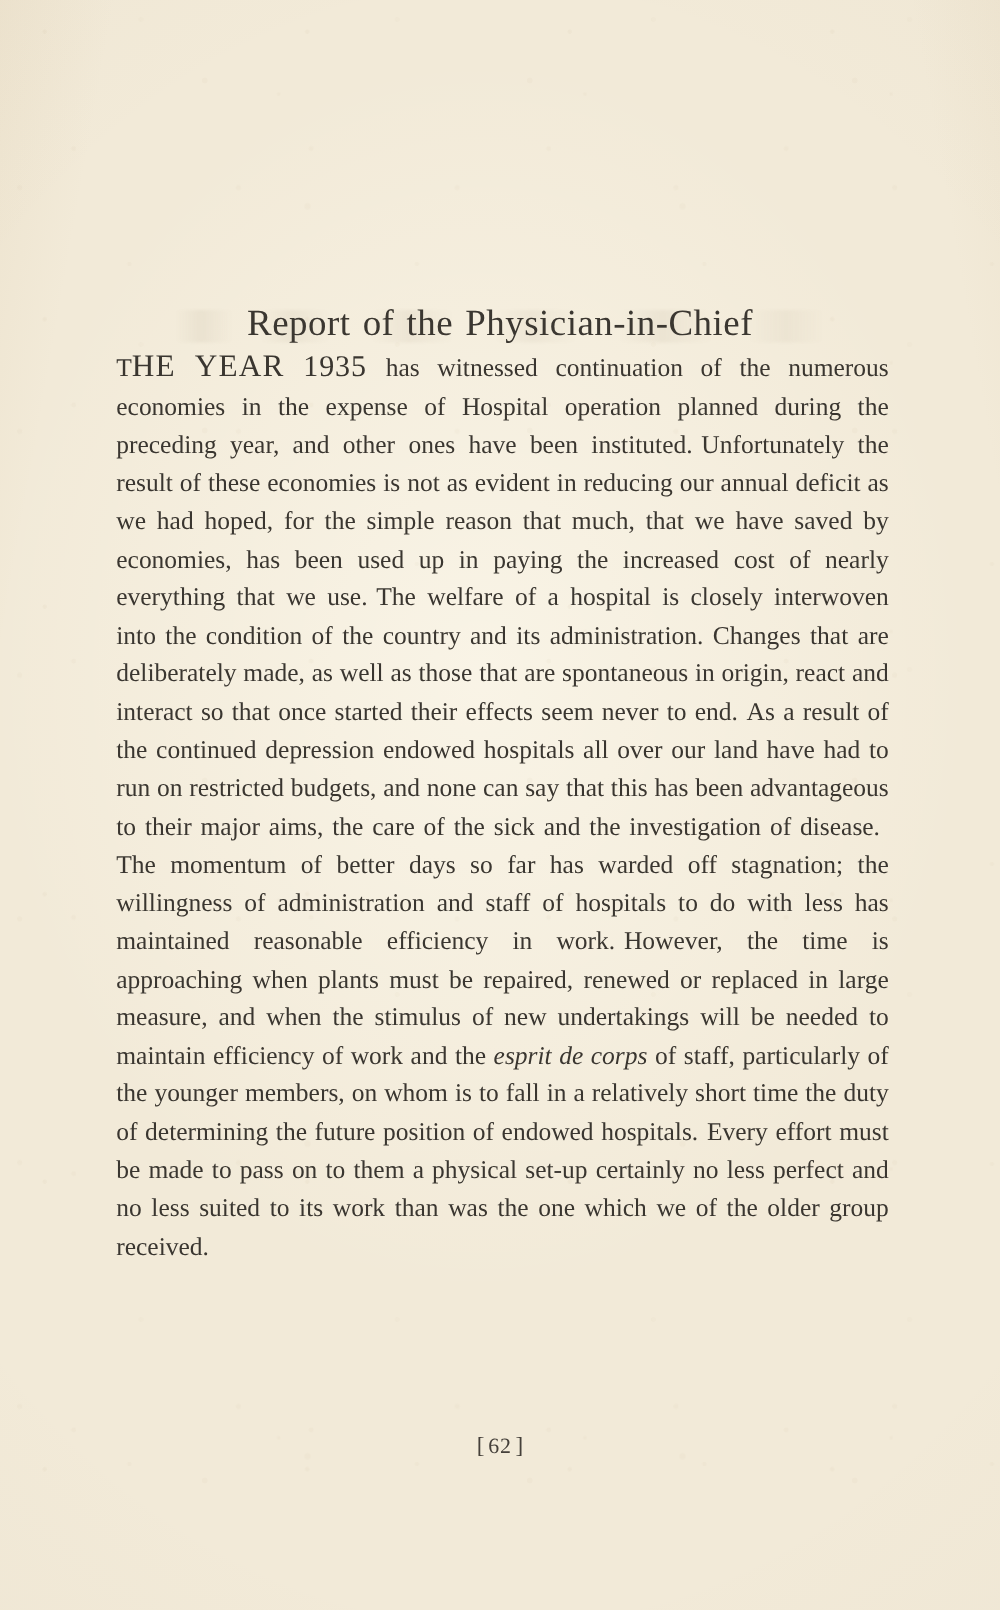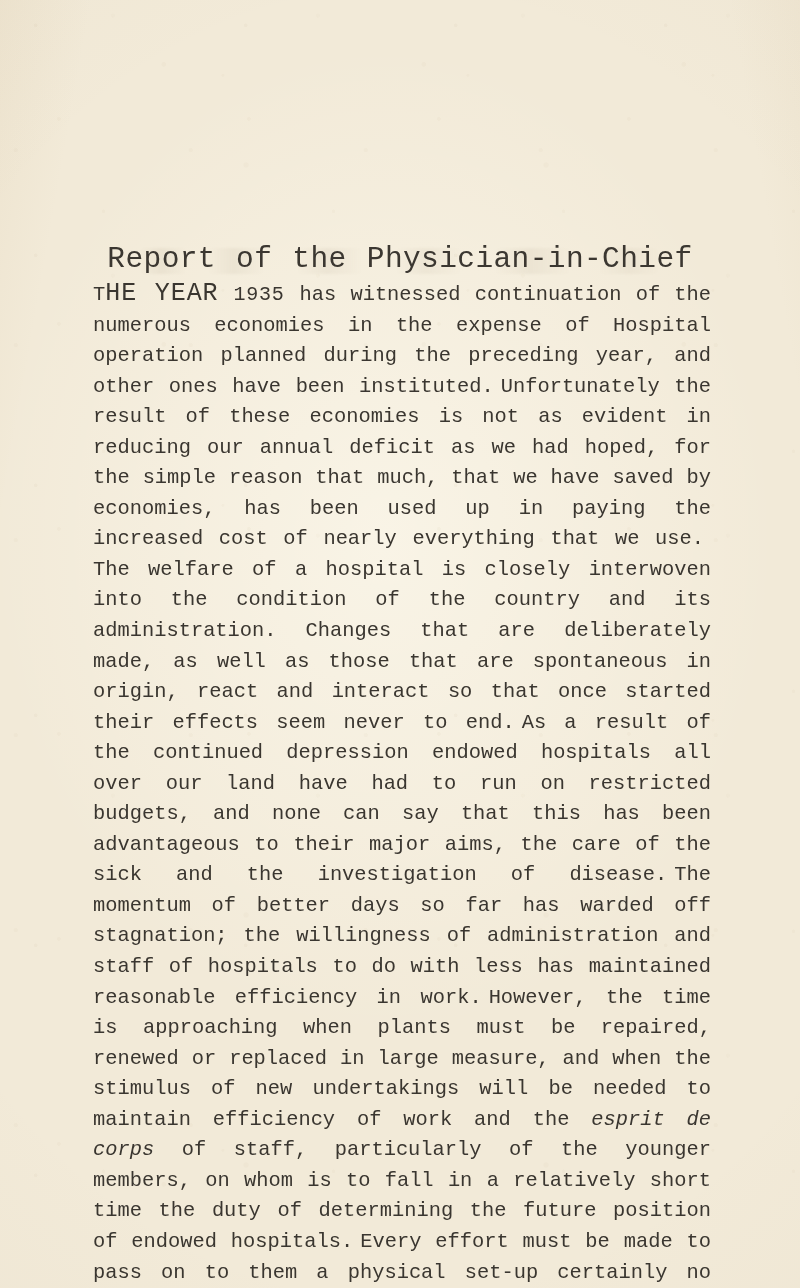--- a/index.html
+++ b/index.html
@@ -12,21 +12,21 @@
     position: relative;
     width: 800px;
     height: 1288px;
     overflow: hidden;
     background-color: #f2ead8;
     background-image:
       radial-gradient(ellipse 70% 55% at 48% 42%, rgba(255,252,242,0.55) 0%, rgba(255,252,242,0) 70%),
       radial-gradient(ellipse 120% 90% at 50% 50%, rgba(0,0,0,0) 55%, rgba(128,105,70,0.055) 100%),
       linear-gradient(100deg, rgba(196,170,126,0.10) 0%, rgba(196,170,126,0.00) 9%),
       linear-gradient(260deg, rgba(196,170,126,0.07) 0%, rgba(196,170,126,0.00) 7%);
-    font-family: Liberation Mono, monospace;
+    font-family: Liberation Serif, serif;
     color: #3a3630;
     -webkit-font-smoothing: antialiased;
   }
 
   
   #grain {
     position: absolute;
     inset: 0;
     pointer-events: none;
     opacity: 0.5;
@@ -99,21 +99,21 @@
   }
 
   #body .smallcaps {
     font-variant: small-caps;
     letter-spacing: 0.9px;
     font-size: 25px;
   }
 
   #body .oldstyle {
     letter-spacing: 0.7px;
-    font-size: 20px;
+    font-size: 24px;
     padding: 0 1px;
   }
 
   #body .latin {
     font-style: italic;
   }
 
   
   #body .sentence-gap {
     display: inline-block;
@@ -142,15 +142,18 @@
   <div id="showthrough"></div>
 
   <div id="content">
 
     <h1 id="title">Report of the Physician-in-Chief</h1>
 
     <div id="body">
       <span class="opening-cap">T</span><span class="smallcaps">HE YEAR</span>&nbsp;<span class="oldstyle">1935</span>&nbsp;<span>has witnessed continuation of the numerous economies in the expense of Hospital operation planned during the preceding year, and other ones have been instituted.</span><span class="sentence-gap"></span><span>Unfortunately the result of these economies is not as evident in reducing our annual deficit as we had hoped, for the simple reason that much, that we have saved by economies, has been used up in paying the increased cost of nearly everything that we use.</span><span class="sentence-gap"></span><span>The welfare of a hospital is closely interwoven into the condition of the country and its administration. Changes that are deliberately made, as well as those that are spontaneous in origin, react and interact so that once started their effects seem never to end.</span><span class="sentence-gap"></span><span>As a result of the continued depression endowed hospitals all over our land have had to run on restricted budgets, and none can say that this has been advantageous to their major aims, the care of the sick and the investigation of disease.</span><span class="sentence-gap"></span><span>The momentum of better days so far has warded off stagnation; the willingness of administration and staff of hospitals to do with less has maintained reasonable efficiency in work.</span><span class="sentence-gap"></span><span>However, the time is approaching when plants must be repaired, renewed or replaced in large measure, and when the stimulus of new undertakings will be needed to maintain efficiency of work and the</span> <span class="latin">esprit de corps</span> <span>of staff, particularly of the younger members, on whom is to fall in a relatively short time the duty of determining the future position of endowed hospitals.</span><span class="sentence-gap"></span><span>Every effort must be made to pass on to them a physical set-up certainly no less perfect and no less suited to its work than was the one which we of the older group received.</span>
     </div>
 
+    <div id="folio">
+      <span class="bracket">[</span><span class="num">62</span><span class="bracket">]</span>
+    </div>
 
   </div>
 </div>
 
 </body></html>

